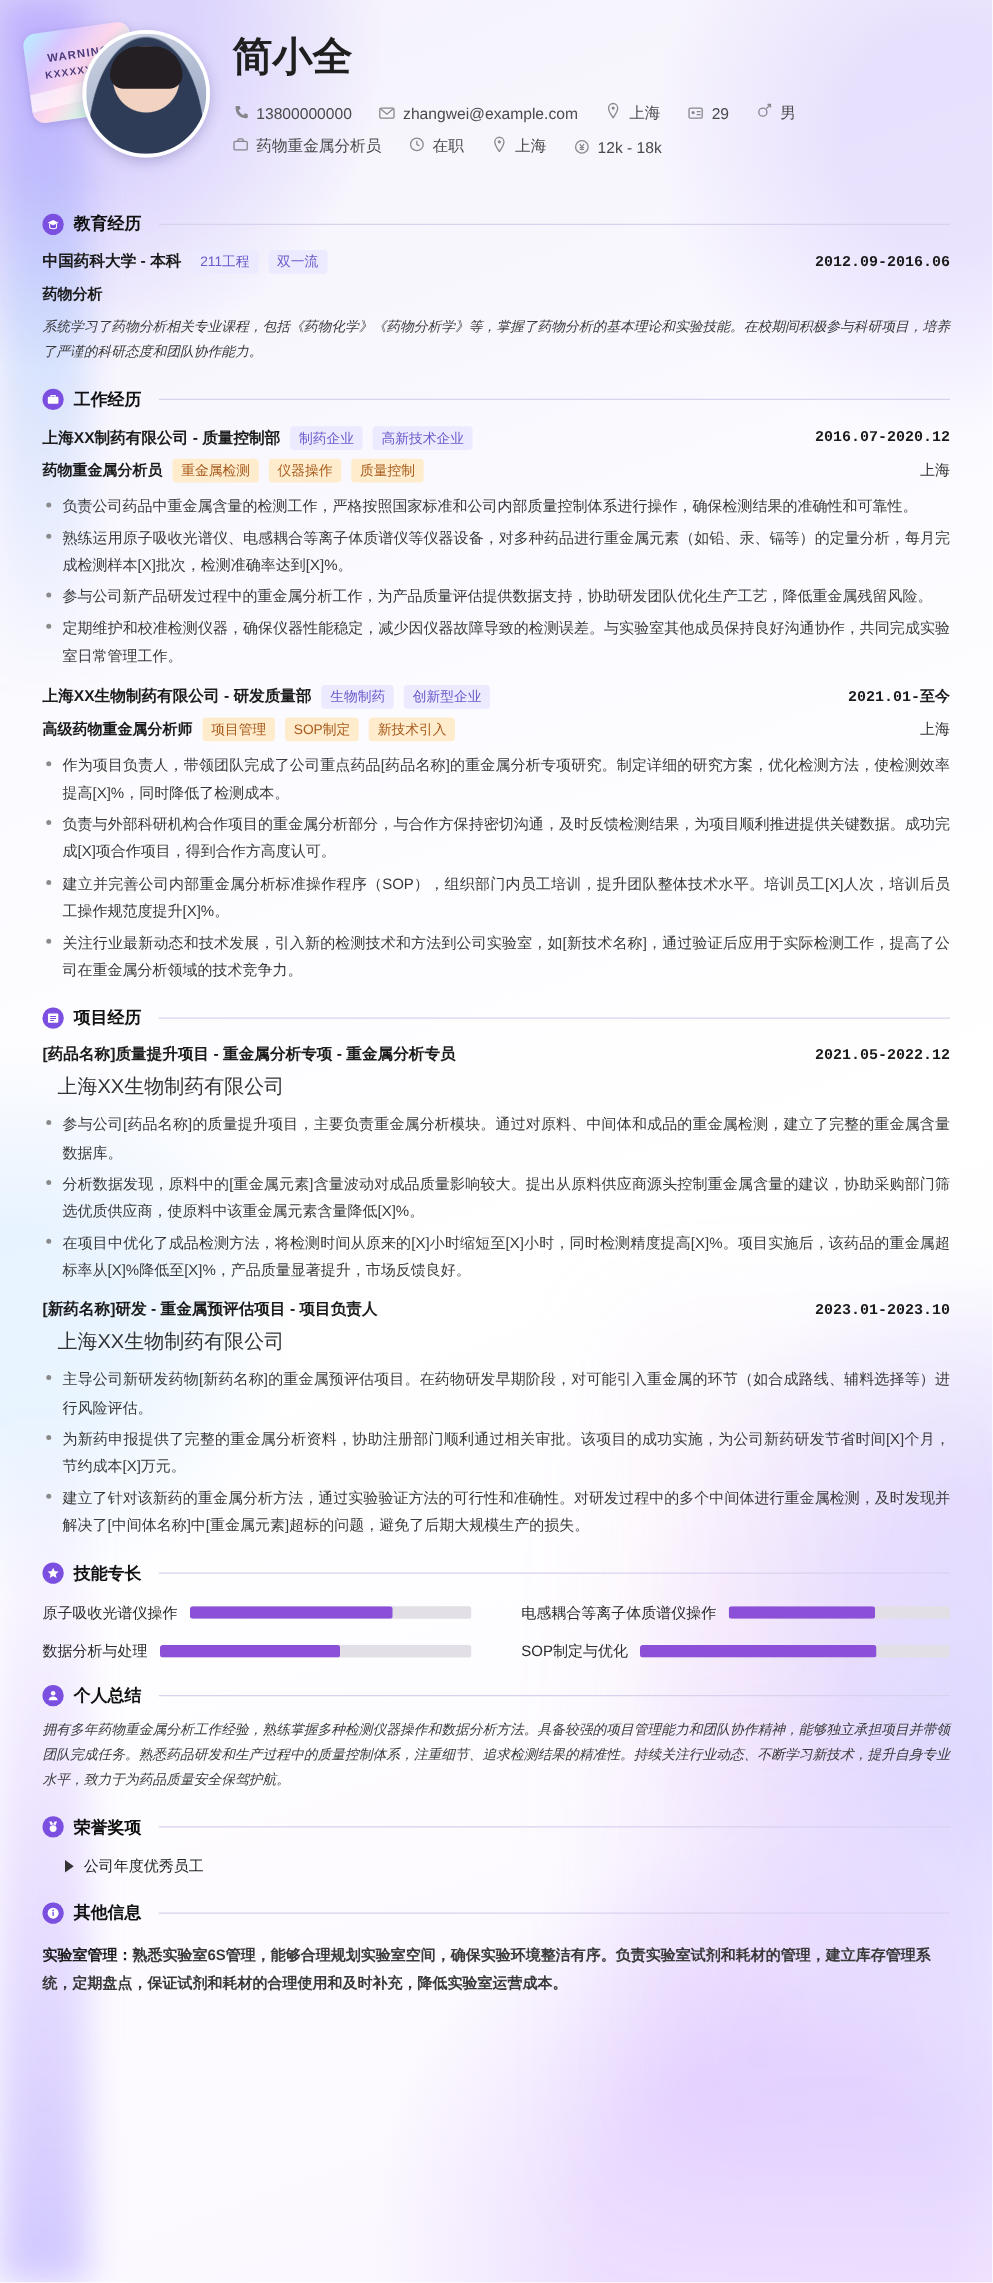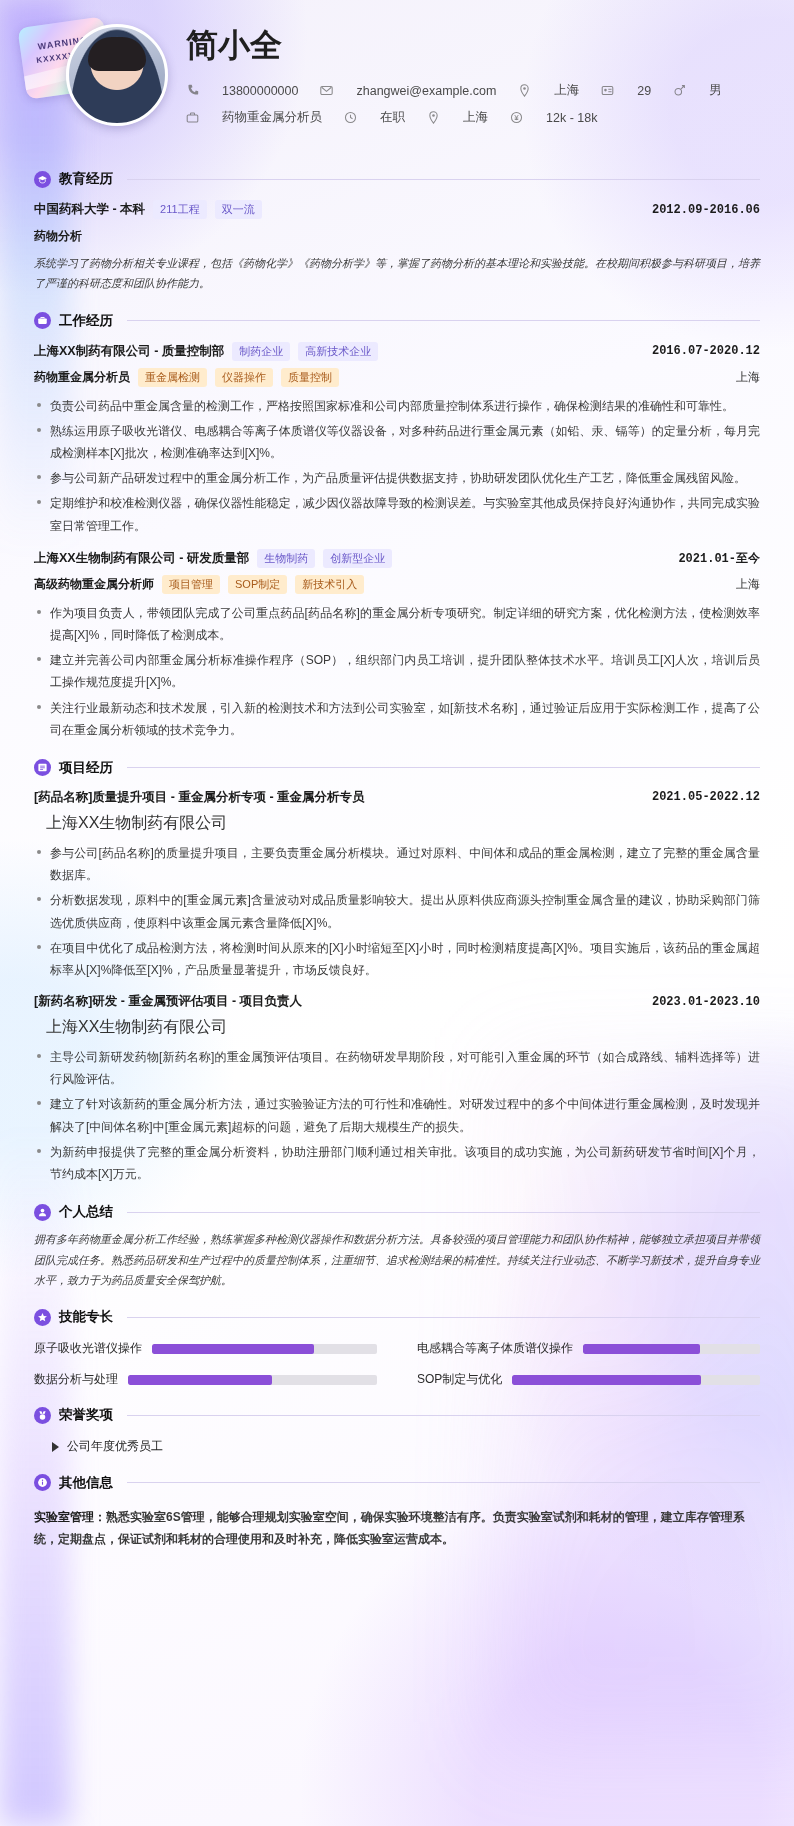--- a/index.html
+++ b/index.html
@@ -94,21 +94,21 @@
     position:absolute; left:50%; top:10px; transform:translateX(-50%);
     width:58px; height:34px; border-radius:30px 30px 14px 14px;
     background:#241f22;
   }
   .name {
     font-size: 32px; font-weight: 700; color:#1f1f1f;
     margin: 6px 0 14px 0;
   }
   .meta-rows { font-size: 12.5px; color:#4a4a4a; }
   .meta-row { display:flex; flex-wrap:wrap; align-items:center; gap:0 22px; margin-bottom:10px; }
-  .meta-item { display:flex; align-items:center; gap:23px; white-space:nowrap; }
+  .meta-item { display:flex; align-items:flex-start; gap:6px; white-space:nowrap; }
   .mico {
     width:13px; height:13px; flex:0 0 13px;
     display:inline-block; position:relative; opacity:.75;
   }
   .mico svg { display:block; }
 
   
   .section { padding: 0 34px; margin-top: 18px; }
   .sec-head { display:flex; align-items:center; gap:8px; }
   .sec-ico {
@@ -355,20 +355,21 @@
         <div class="row-main">
           <span class="role">高级药物重金属分析师</span>
           <span class="tag orange">项目管理</span>
           <span class="tag orange">SOP制定</span>
           <span class="tag orange">新技术引入</span>
         </div>
         <span class="right-city">上海</span>
       </div>
       <ul class="bullets">
         <li>作为项目负责人，带领团队完成了公司重点药品[药品名称]的重金属分析专项研究。制定详细的研究方案，优化检测方法，使检测效率提高[X]%，同时降低了检测成本。</li>
+        <li>负责与外部科研机构合作项目的重金属分析部分，与合作方保持密切沟通，及时反馈检测结果，为项目顺利推进提供关键数据。成功完成[X]项合作项目，得到合作方高度认可。</li>
         <li>建立并完善公司内部重金属分析标准操作程序（SOP），组织部门内员工培训，提升团队整体技术水平。培训员工[X]人次，培训后员工操作规范度提升[X]%。</li>
         <li>关注行业最新动态和技术发展，引入新的检测技术和方法到公司实验室，如[新技术名称]，通过验证后应用于实际检测工作，提高了公司在重金属分析领域的技术竞争力。</li>
       </ul>
     </div>
   </div>
 
   <div class="section">
     <div class="sec-head">
       <span class="sec-ico">
         <svg width="11" height="11" viewBox="0 0 16 16">
@@ -394,38 +395,24 @@
     </div>
 
     <div class="block">
       <div class="row-line">
         <span class="org">[新药名称]研发 - 重金属预评估项目 - 项目负责人</span>
         <span class="right-date">2023.01-2023.10</span>
       </div>
       <div class="plain">上海XX生物制药有限公司</div>
       <ul class="bullets">
         <li>主导公司新研发药物[新药名称]的重金属预评估项目。在药物研发早期阶段，对可能引入重金属的环节（如合成路线、辅料选择等）进行风险评估。</li>
+        <li>为新药申报提供了完整的重金属分析资料，协助注册部门顺利通过相关审批。该项目的成功实施，为公司新药研发节省时间[X]个月，节约成本[X]万元。</li>
         <li>建立了针对该新药的重金属分析方法，通过实验验证方法的可行性和准确性。对研发过程中的多个中间体进行重金属检测，及时发现并解决了[中间体名称]中[重金属元素]超标的问题，避免了后期大规模生产的损失。</li>
-        <li>为新药申报提供了完整的重金属分析资料，协助注册部门顺利通过相关审批。该项目的成功实施，为公司新药研发节省时间[X]个月，节约成本[X]万元。</li>
       </ul>
     </div>
-  </div>
-
-  <div class="section">
-    <div class="sec-head">
-      <span class="sec-ico">
-        <svg width="11" height="11" viewBox="0 0 16 16">
-              <circle cx="8" cy="5.2" r="2.7" fill="#fff"></circle>
-              <path d="M2.8 13.5c0-3 2.4-4.6 5.2-4.6s5.2 1.6 5.2 4.6z" fill="#fff"></path>
-            </svg>
-      </span>
-      <span class="sec-title">个人总结</span>
-      <span class="sec-rule"></span>
-    </div>
-    <div class="para">拥有多年药物重金属分析工作经验，熟练掌握多种检测仪器操作和数据分析方法。具备较强的项目管理能力和团队协作精神，能够独立承担项目并带领团队完成任务。熟悉药品研发和生产过程中的质量控制体系，注重细节、追求检测结果的精准性。持续关注行业动态、不断学习新技术，提升自身专业水平，致力于为药品质量安全保驾护航。</div>
   </div>
 
   <div class="section">
     <div class="sec-head">
       <span class="sec-ico">
         <svg width="11" height="11" viewBox="0 0 16 16">
               <path d="M8 1.6l1.9 4.1 4.5.5-3.4 3 1 4.4L8 11.3 4 13.6l1-4.4L1.6 6.2l4.5-.5z" fill="#fff"></path>
             </svg>
       </span>
       <span class="sec-title">技能专长</span>
@@ -457,20 +444,34 @@
               <span class="skill-fill" style="width: 76%;"></span>
             </span>
       </div>
     </div>
   </div>
 
   <div class="section">
     <div class="sec-head">
       <span class="sec-ico">
         <svg width="11" height="11" viewBox="0 0 16 16">
+              <circle cx="8" cy="5.2" r="2.7" fill="#fff"></circle>
+              <path d="M2.8 13.5c0-3 2.4-4.6 5.2-4.6s5.2 1.6 5.2 4.6z" fill="#fff"></path>
+            </svg>
+      </span>
+      <span class="sec-title">个人总结</span>
+      <span class="sec-rule"></span>
+    </div>
+    <div class="para">拥有多年药物重金属分析工作经验，熟练掌握多种检测仪器操作和数据分析方法。具备较强的项目管理能力和团队协作精神，能够独立承担项目并带领团队完成任务。熟悉药品研发和生产过程中的质量控制体系，注重细节、追求检测结果的精准性。持续关注行业动态、不断学习新技术，提升自身专业水平，致力于为药品质量安全保驾护航。</div>
+  </div>
+
+  <div class="section">
+    <div class="sec-head">
+      <span class="sec-ico">
+        <svg width="11" height="11" viewBox="0 0 16 16">
               <circle cx="8" cy="10" r="4" fill="#fff"></circle>
               <path d="M5.2 6L3.4 1.8h3L8 5M10.8 6l1.8-4.2h-3L8 5" fill="#fff"></path>
             </svg>
       </span>
       <span class="sec-title">荣誉奖项</span>
       <span class="sec-rule"></span>
     </div>
     <div class="honor">
       <span class="tri"></span>
       <span>公司年度优秀员工</span>

